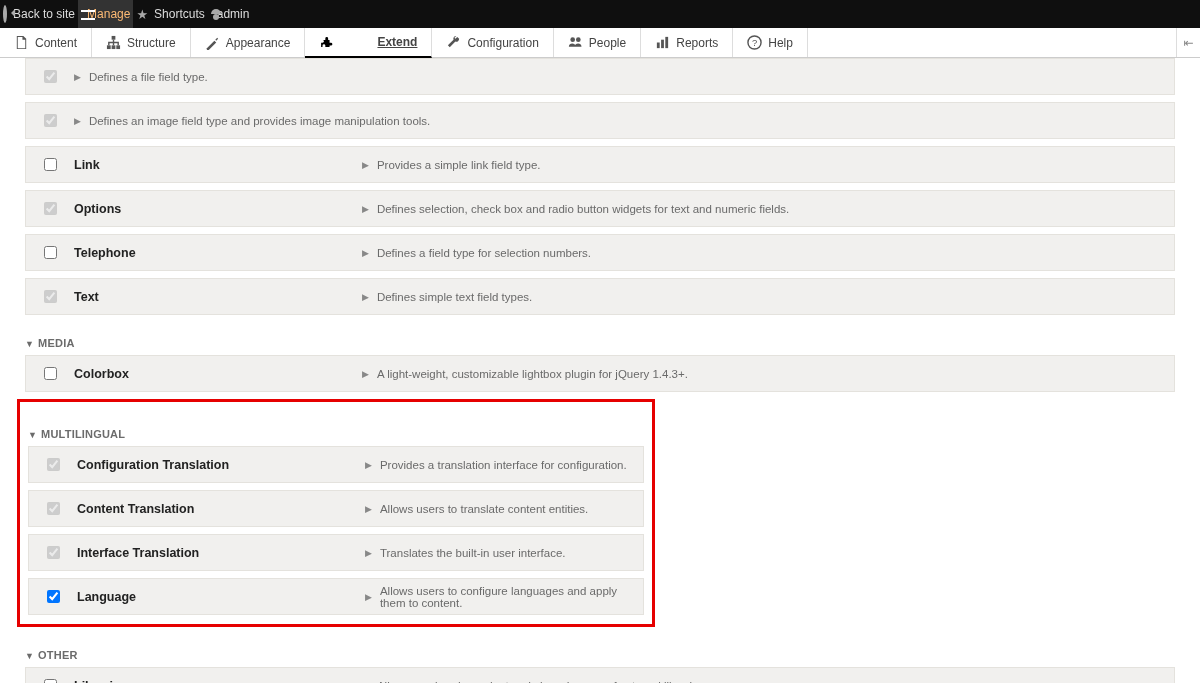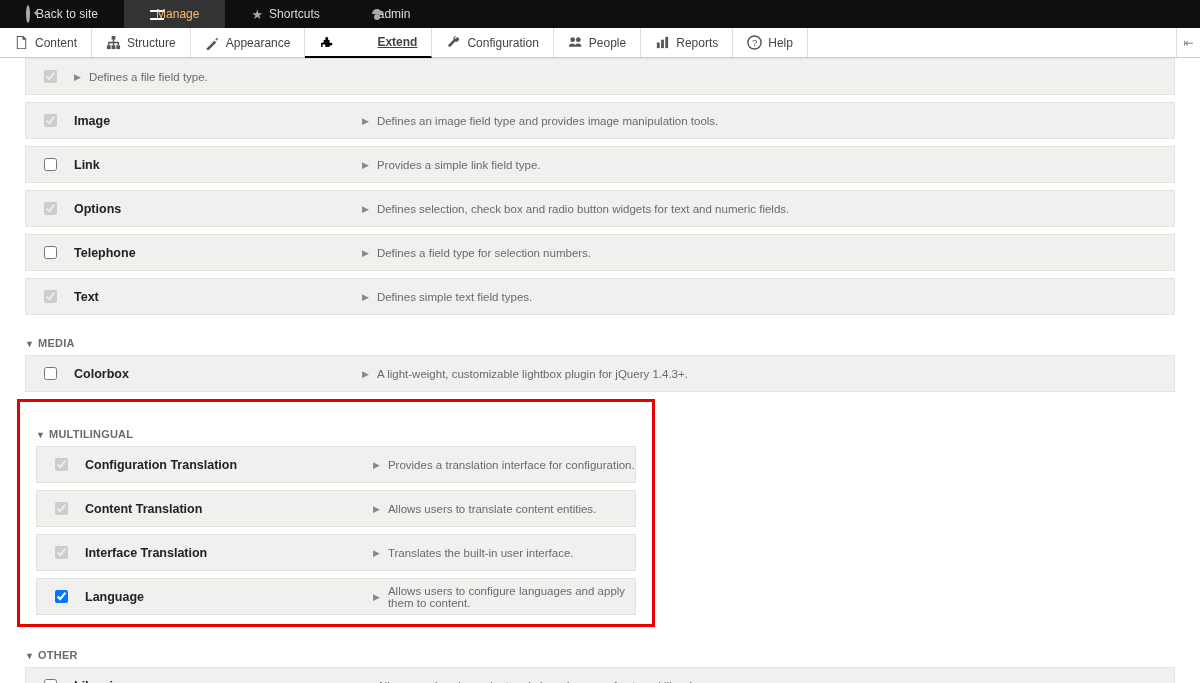--- a/index.html
+++ b/index.html
@@ -1,20 +1,20 @@
 <!DOCTYPE html>
 <html><head>
 <meta charset="utf-8">
 <style>
 * { box-sizing: border-box; margin: 0; padding: 0; }
 body { font-family: "Lucida Grande","Lucida Sans Unicode",Verdana,sans-serif; font-size: 12px; background: #fff; color: #333; }
 
 
 .toolbar { background: #0f0f0f; height: 28px; display: flex; align-items: stretch; color: #fff; font-size: 12px; }
-.toolbar .item { display: flex; align-items: center; padding: 0 26px; color: #ddd; cursor: pointer; }
+.toolbar .item { display: flex; align-items: center; padding: 0 3px; color: #ddd; cursor: pointer; }
 .toolbar .item.active { background: #333; color: #fdba74; }
 .toolbar .icon { margin-right: 6px; display: inline-block; }
 .icon-back { width:12px; height:12px; border:2px solid #aaa; border-radius:50%; position:relative; }
 .icon-back::after { content:""; position:absolute; left:2px; top:2px; border:4px solid transparent; border-right-color:#aaa; }
 .icon-hamburger { width:14px; height:2px; background:#fff; position:relative; }
 .icon-hamburger::before,.icon-hamburger::after { content:""; position:absolute; left:0; width:14px; height:2px; background:#fff; }
 .icon-hamburger::before { top:-4px; } .icon-hamburger::after { top:4px; }
 .icon-star { font-size:13px; color:#aaa; }
 .icon-user-top { width:10px; height:12px; position:relative; }
 .icon-user-top::before{content:"";position:absolute;top:0;left:2px;width:6px;height:6px;background:#aaa;border-radius:50%;}
@@ -32,21 +32,21 @@
 .group-title { font-size:11px; font-weight:bold; color:#6b6b6b; margin:22px 0 6px; letter-spacing:0.2px; }
 .group-title .caret { margin-right:4px; font-size:9px; color:#6b6b6b; }
 .rows { }
 .row { display:flex; align-items:center; height:37px; background:#f1f0ee; border:1px solid #e4e2dd; margin-bottom:7px; }
 .row .cbcell { width:48px; display:flex; justify-content:center; }
 .row input[type=checkbox]{ width:13px; height:13px; }
 .row .namecell { width:288px; font-weight:bold; font-size:12.5px; color:#222; }
 .row .desccell { flex:1; font-size:11.5px; color:#6a6a6a; display:flex; align-items:center; }
 .row .tri { font-size:9px; color:#888; margin-right:8px; }
 
-.highlight-box { border:3px solid #e60000; padding:4px 16px 2px; margin-left:-8px; margin-right:520px; }
+.highlight-box { border:3px solid #e60000; padding:4px 8px 2px; margin-left:-8px; margin-right:520px; }
 
 .ticon svg { width:15px; height:15px; display:block; }
 </style>
 </head>
 <body>
 
 <div class="toolbar">
   <div class="item">
     <span class="icon"><span class="icon-back"></span></span>
     <span>Back to site</span>
@@ -154,21 +154,20 @@
         </div>
         <div class="desccell">
           <span class="tri">▶</span>
           <span>Defines a file field type.</span>
         </div>
       </div>
       <div class="row">
         <div class="cbcell">
           <input type="checkbox" disabled="" checked="" style="">
         </div>
-        <div class="namecell">Image</div>
         <div class="desccell">
           <span class="tri">▶</span>
           <span>Defines an image field type and provides image manipulation tools.</span>
         </div>
       </div>
       <div class="row">
         <div class="cbcell">
           <input type="checkbox" style="">
         </div>
         <div class="namecell">Link</div>

